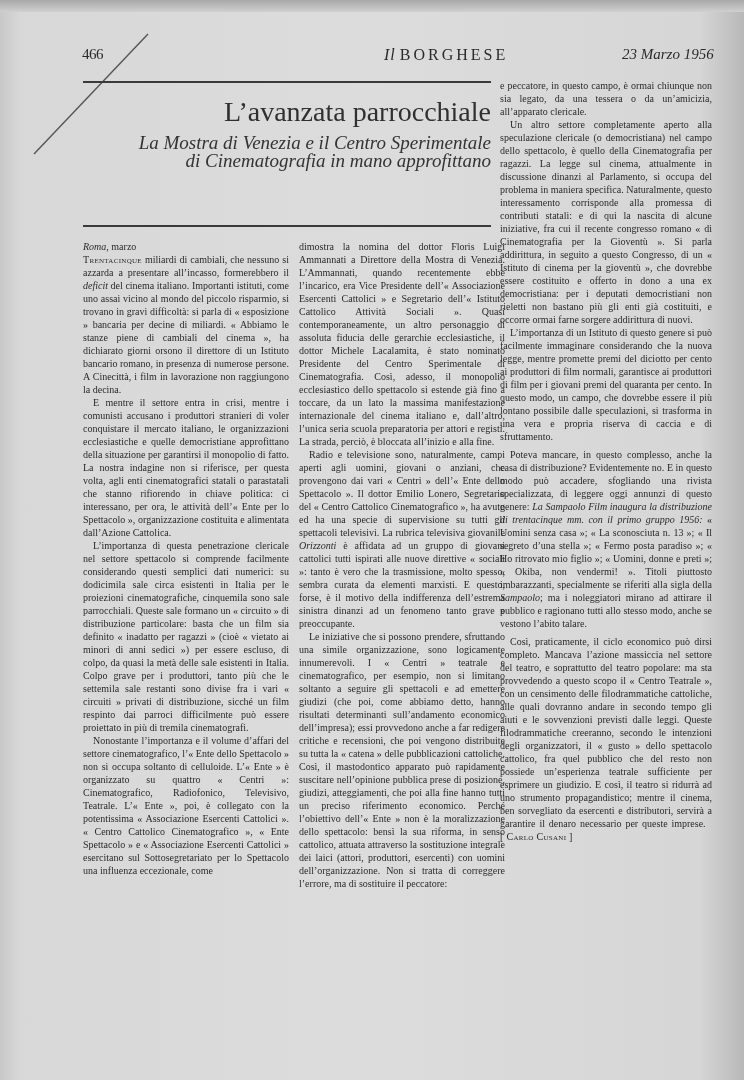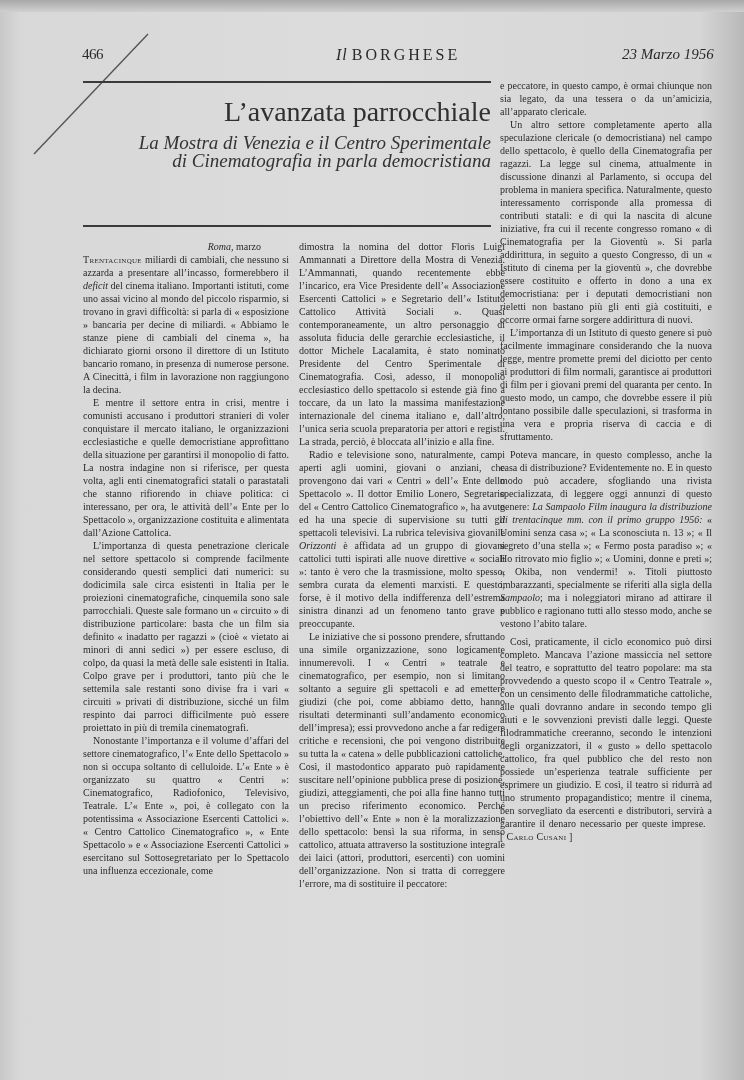--- a/index.html
+++ b/index.html
@@ -16,21 +16,21 @@
   }
   .topedge {
     position: absolute; left: 0; top: 0; width: 744px; height: 12px;
     background: linear-gradient(180deg, #a8a8a8, #d0d0d0);
   }
   .header {
     position: absolute; top: 46px; left: 82px; width: 652px; height: 22px;
   }
   .page-number { position: absolute; left: 0; top: 0; font-size: 15px; letter-spacing: -0.5px; }
   .masthead { position: absolute; left: 254px; top: 0; font-size: 16px; letter-spacing: 3px; }
-  .masthead .il { font-style: italic; letter-spacing: 1px; margin-right: 4px; }
+  .masthead .il { font-style: italic; letter-spacing: 1px; margin-right: 4px; margin-left: 48px; }
   .issue-date { position: absolute; left: 540px; top: 0; font-size: 15px; font-style: italic; }
   .rule { position: absolute; height: 2px; background: #3a3a3a; }
   .rule-top { left: 83px; top: 81px; width: 408px; }
   .rule-bottom { left: 83px; top: 225px; width: 408px; }
   .diag { position: absolute; left: 0; top: 0; }
   .title-block { position: absolute; left: 83px; top: 95px; width: 408px; text-align: right; }
   .title {
     font-size: 28px; line-height: 33px; color: #303030; margin: 0; font-weight: normal;
   }
   .subtitle {
@@ -39,21 +39,21 @@
   .col {
     position: absolute; top: 240px; width: 206px;
     font-size: 10px; line-height: 13px; text-align: justify;
     hyphens: manual;
   }
   .col p { margin: 0; text-indent: 10px; }
   .col p.noindent { text-indent: 0; }
   .col1 { left: 83px; }
   .col2 { left: 299px; }
   .col3 { left: 500px; top: 79px; width: 212px; }
-  .dateline { text-align: right; font-style: normal; padding-right: 28px; }
+  .dateline { font-style: normal; padding-right: 28px; }
   .dateline .city { font-style: italic; }
   .smallcaps { font-variant: small-caps; letter-spacing: 0.3px; font-family: Liberation Serif, serif; }
   em { font-style: italic; }
   .signature { white-space: nowrap; }
   .gap { height: 5px; }
 </style>
 </head>
 <body>
 
 <div class="page">
@@ -70,21 +70,21 @@
   </div>
 
   <div class="rule rule-top"></div>
 
   <div class="title-block">
     <h1 class="title">
       <span>L’avanzata parrocchiale</span><br>
     </h1>
     <div class="subtitle">
       <span>La Mostra di Venezia e il Centro Sperimentale</span><br>
-      <span>di Cinematografia in parla democristiana</span>
+      <span>di Cinematografia in mano approfittano</span>
     </div>
   </div>
 
   <div class="rule rule-bottom"></div>
 
   <div class="col col1">
     <p class="noindent dateline"><span class="city">Roma,</span> <span>marzo</span></p>
     <p class="noindent"><span class="smallcaps">Trentacinque</span><span> miliardi di cambiali, che nessuno si azzarda a presentare all’incasso, formerebbero il </span><em>deficit</em><span> del cinema italiano. Importanti istituti, come uno assai vicino al mondo del piccolo risparmio, si trovano in gravi difficoltà: si parla di « esposizione » bancaria per decine di miliardi. « Abbiamo le stanze piene di cambiali del cinema », ha dichiarato giorni orsono il direttore di un Istituto bancario romano, in presenza di numerose persone. A Cinecittà, i film in lavorazione non raggiungono la decina.</span></p>
     <p>E mentre il settore entra in crisi, mentre i comunisti accusano i produttori stranieri di voler conquistare il mercato italiano, le organizzazioni ecclesiastiche e quelle democristiane approfittano della situazione per garantirsi il monopolio di fatto. La nostra indagine non si riferisce, per questa volta, agli enti cinematografici statali o parastatali che stanno rifiorendo in chiave politica: ci interessano, per ora, le attività dell’« Ente per lo Spettacolo », organizzazione costituita e alimentata dall’Azione Cattolica.</p>
     <p>L’importanza di questa penetrazione clericale nel settore spettacolo si comprende facilmente considerando questi semplici dati numerici: su dodicimila sale circa esistenti in Italia per le proiezioni cinematografiche, cinquemila sono sale parrocchiali. Queste sale formano un « circuito » di distribuzione particolare: basta che un film sia definito « inadatto per ragazzi » (cioè « vietato ai minori di anni sedici ») per essere escluso, di colpo, da quasi la metà delle sale esistenti in Italia. Colpo grave per i produttori, tanto più che le settemila sale restanti sono divise fra i vari « circuiti » privati di distribuzione, sicché un film respinto dai parroci difficilmente può essere proiettato in più di tremila cinematografi.</p>

